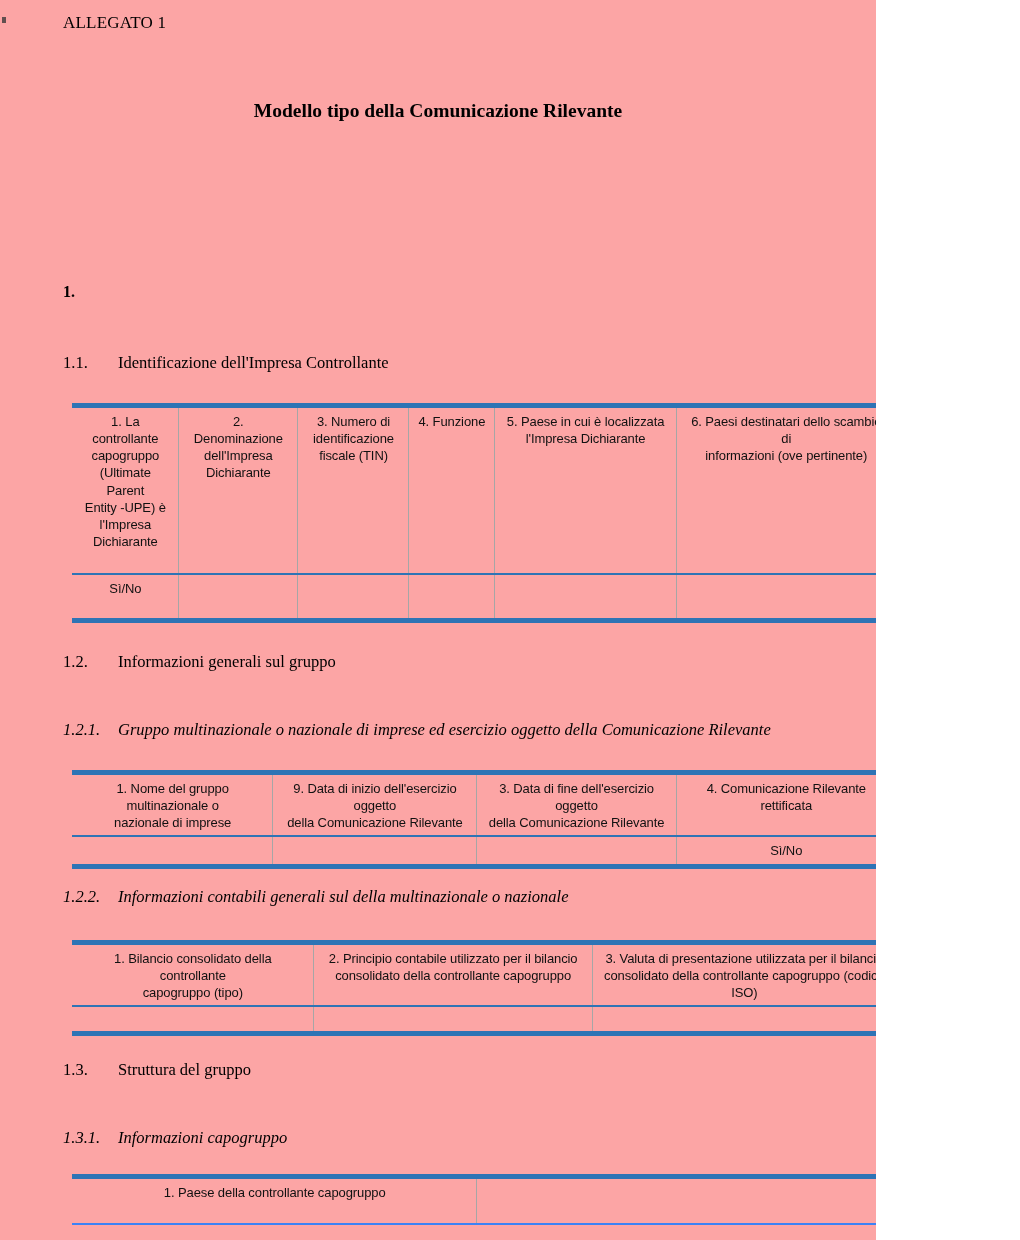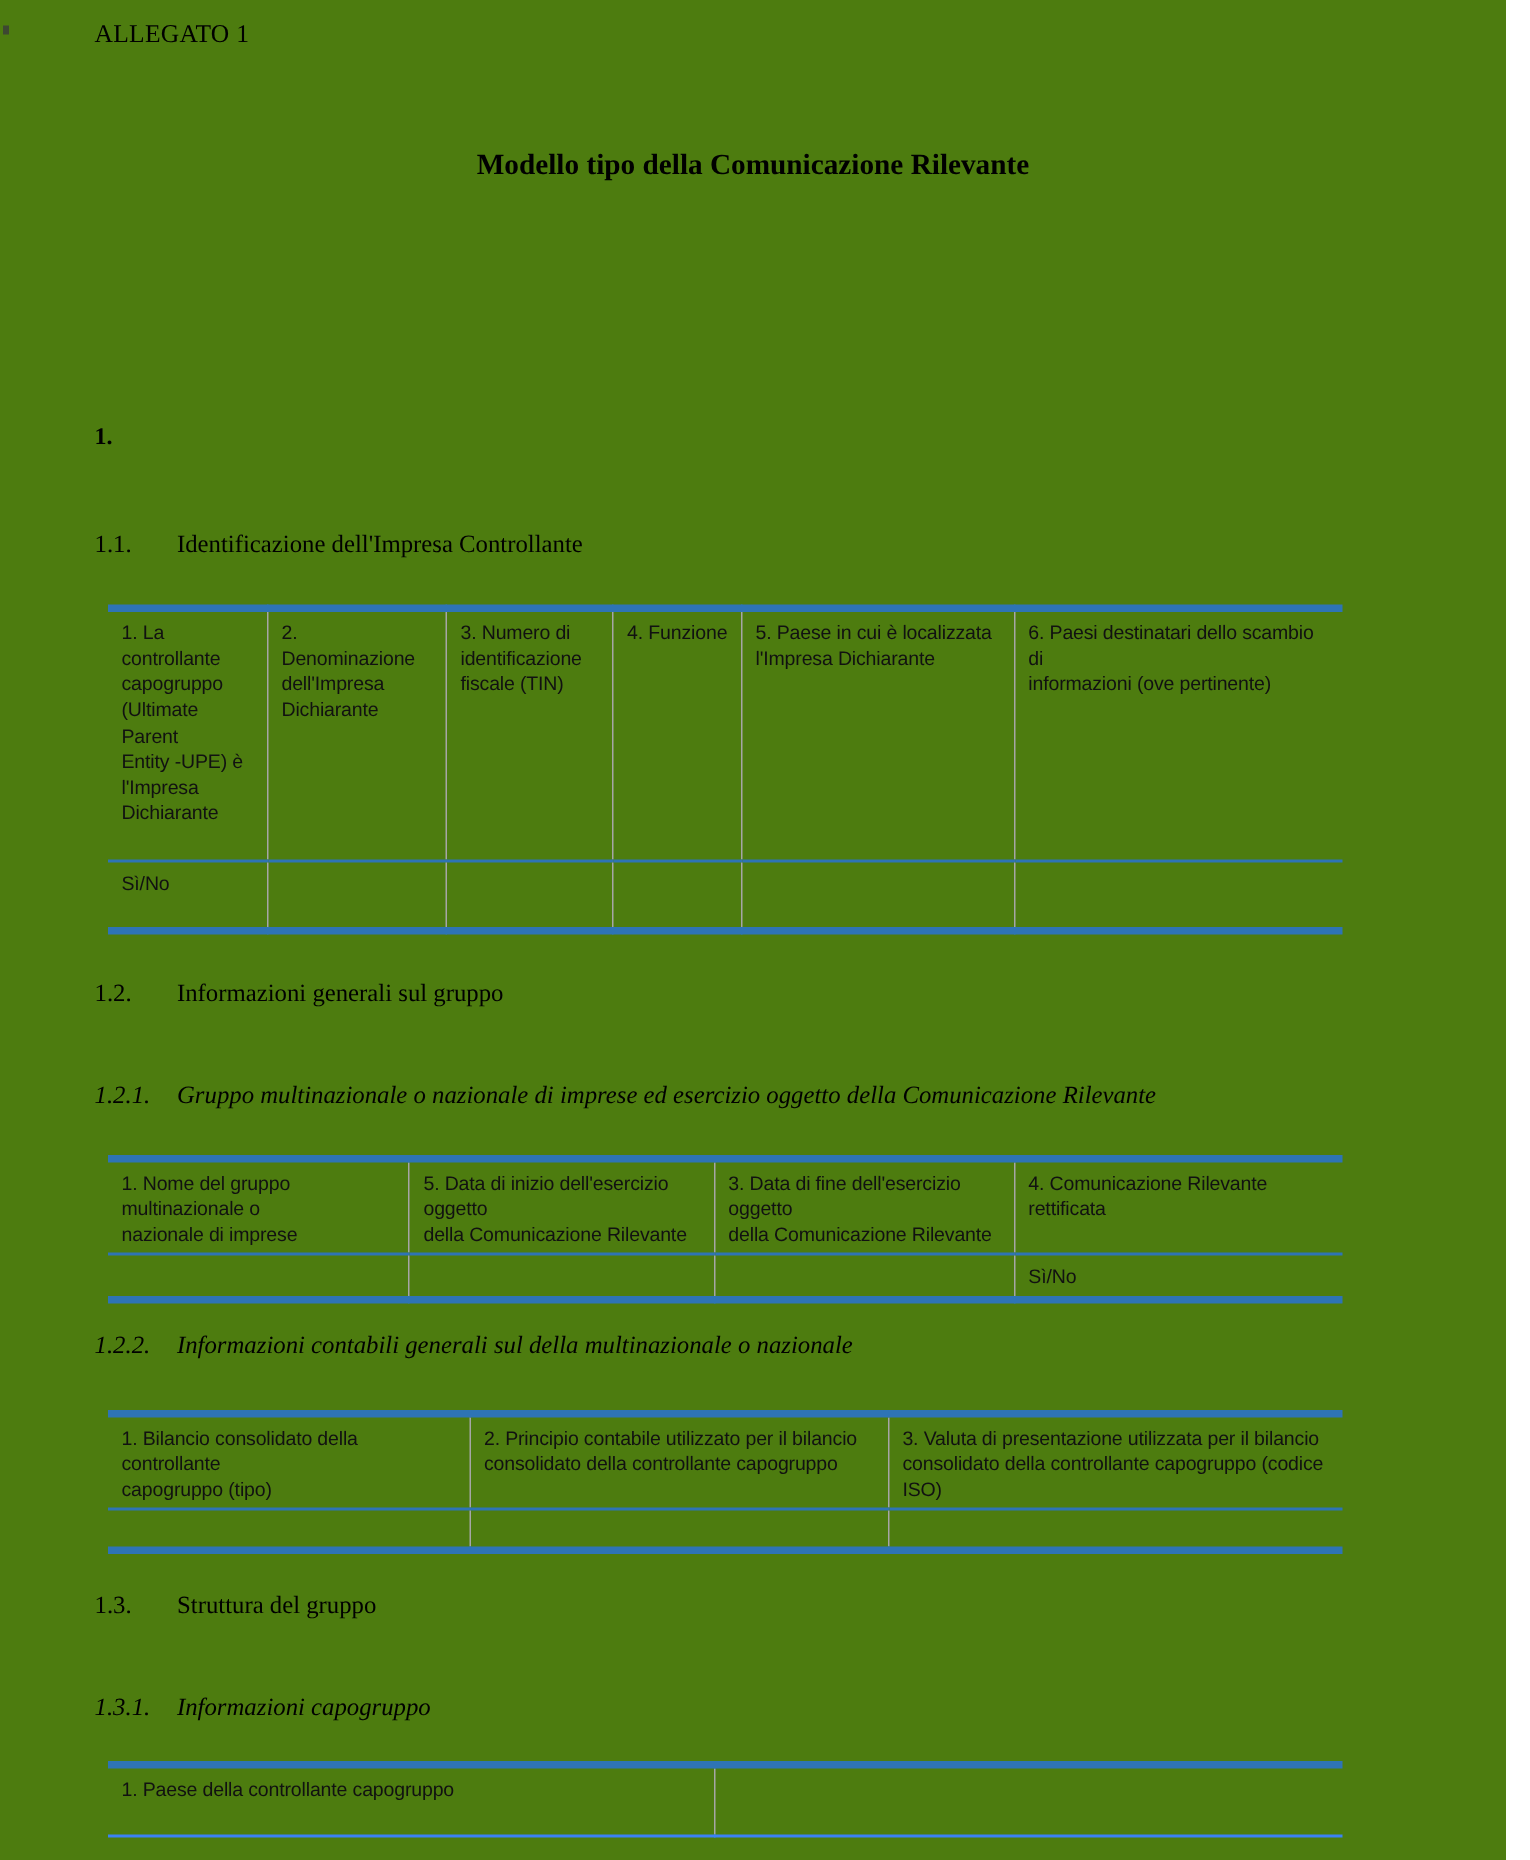--- a/index.html
+++ b/index.html
@@ -3,22 +3,22 @@
 <meta charset="utf-8">
 <style>
   :root{
     --blue:#2E74B5;
     --grid:#A6A6A6;
     --ink:#111111;
   }
   html,body{margin:0;padding:0;background:#ffffff;}
   .page{
     position:relative;
-    width:1004px;height:1240px;
-    background:#4d7c0f;
+    width:876px;height:1240px;
+    background:#fca5a5;
     font-family:"Liberation Serif", serif;
     color:#000;
     overflow:hidden;
   }
   .artifact{
     position:absolute;left:2px;top:17px;width:4px;height:6px;
     background:#3a3a3a;opacity:.8;
   }
   .allegato{
     position:absolute;left:63px;top:13px;
@@ -44,20 +44,21 @@
     border-bottom:5px solid var(--blue);
     font-family:"Liberation Sans", sans-serif;
     font-size:13px;line-height:1.32;color:var(--ink);
     letter-spacing:-0.1px;
   }
   .doc-table td{
     vertical-align:top;
     padding:5px 8px 4px 9px;
     white-space:pre-line;
     overflow:hidden;
+    text-align:center;
   }
   .doc-table td + td{border-left:1px solid var(--grid);}
   .doc-table tr.hdr td{border-bottom:2px solid var(--blue);}
   .tbl-last{border-bottom:2px solid #3b82f6;}
 </style>
 </head>
 <body>
 
 <div class="page">
 
@@ -130,21 +131,21 @@
     <colgroup>
       <col style="width:24.4%">
         <col style="width:24.7%">
         <col style="width:24.3%">
         <col style="width:26.6%">
     </colgroup>
     <tbody>
       <tr class="hdr" style="height:50px">
         <td>1. Nome del gruppo multinazionale o
 nazionale di imprese</td>
-        <td>5. Data di inizio dell'esercizio oggetto
+        <td>9. Data di inizio dell'esercizio oggetto
 della Comunicazione Rilevante</td>
         <td>3. Data di fine dell'esercizio oggetto
 della Comunicazione Rilevante</td>
         <td>4. Comunicazione Rilevante rettificata</td>
       </tr>
       <tr class="dat" style="height:24px">
         <td></td>
         <td></td>
         <td></td>
         <td>Sì/No</td>

